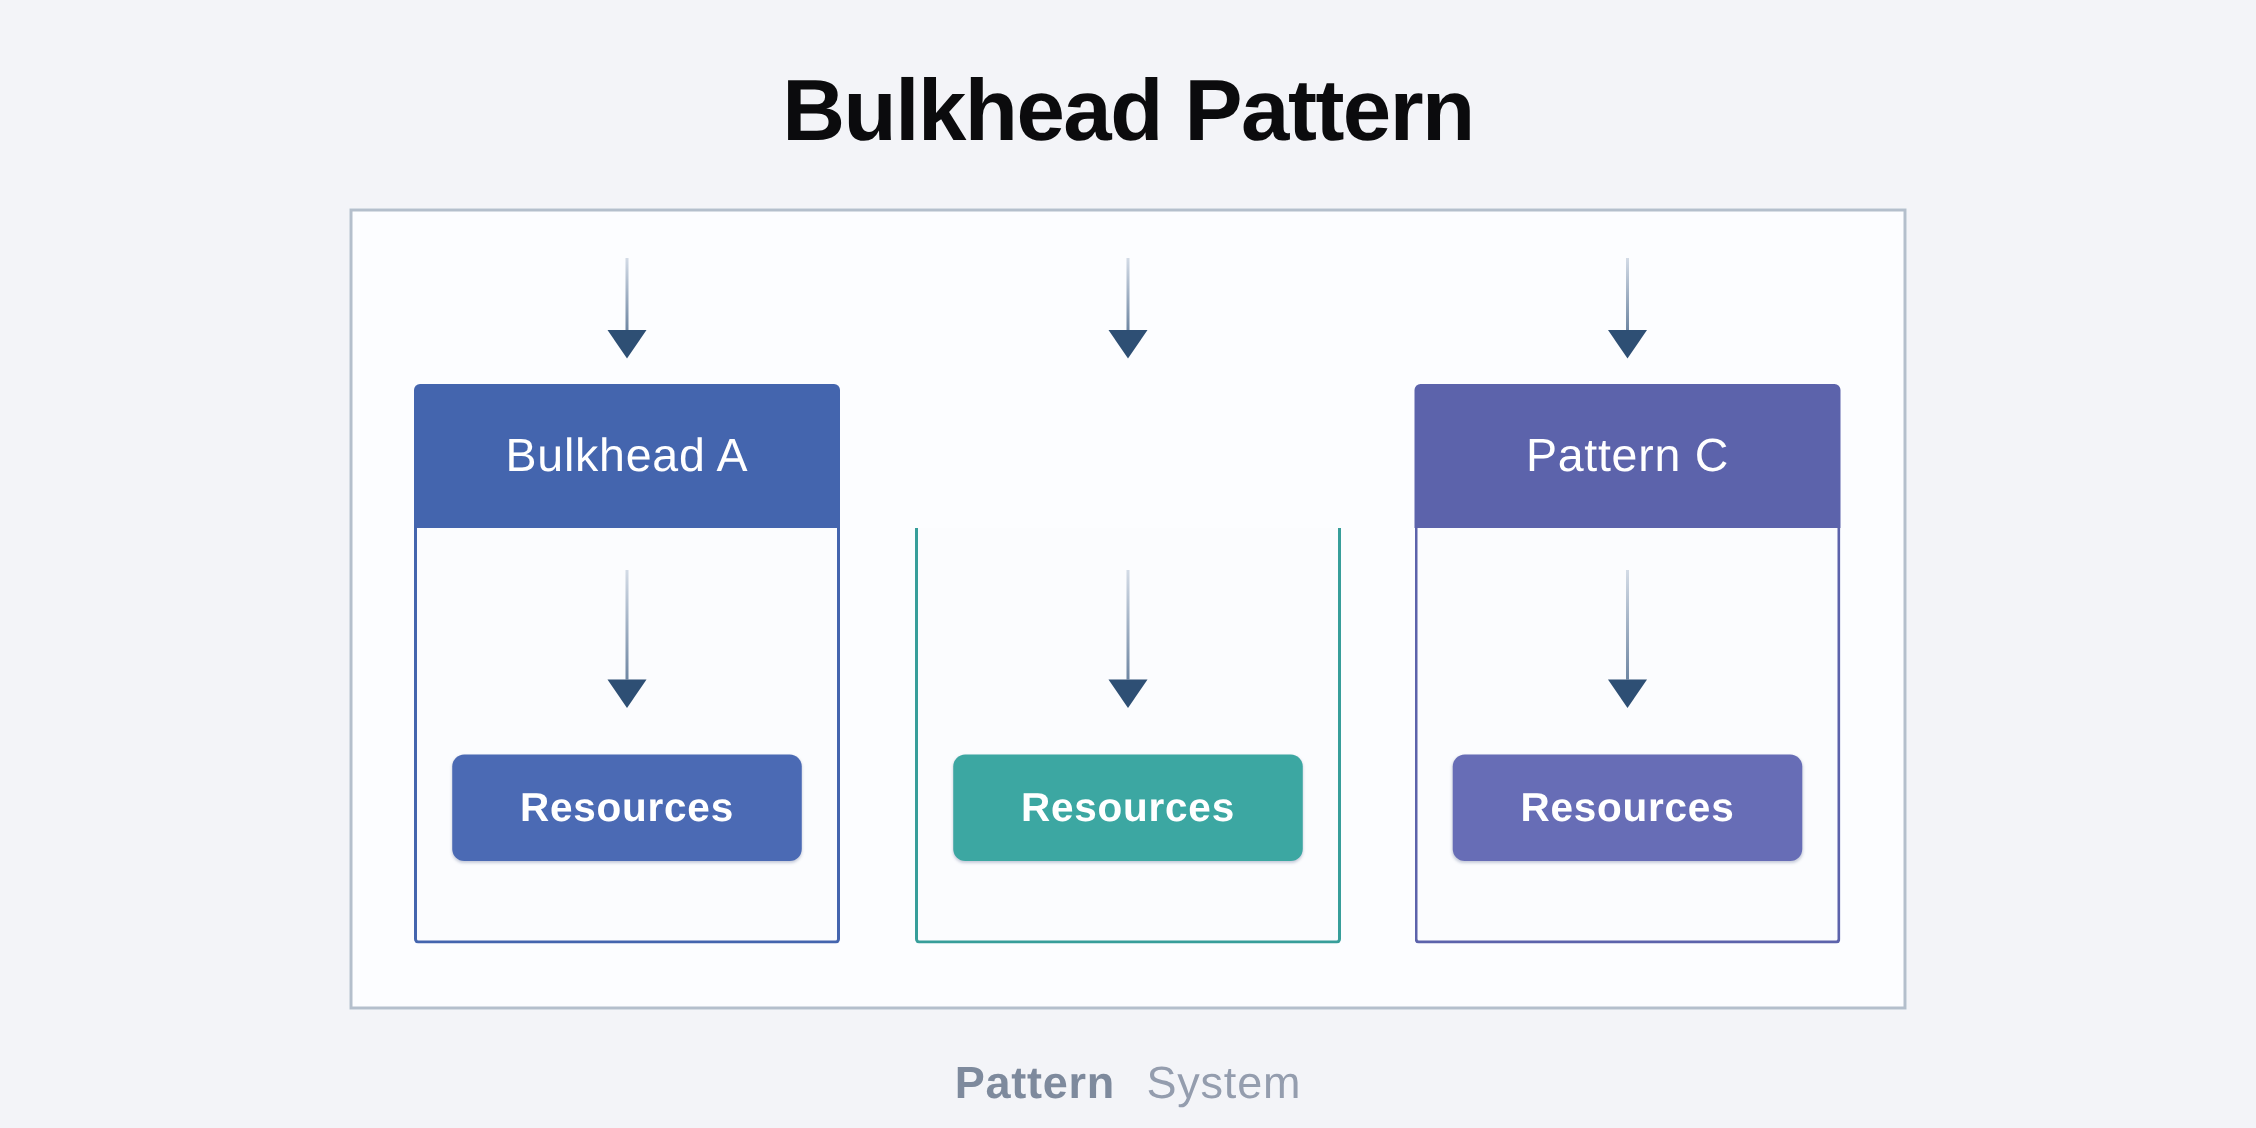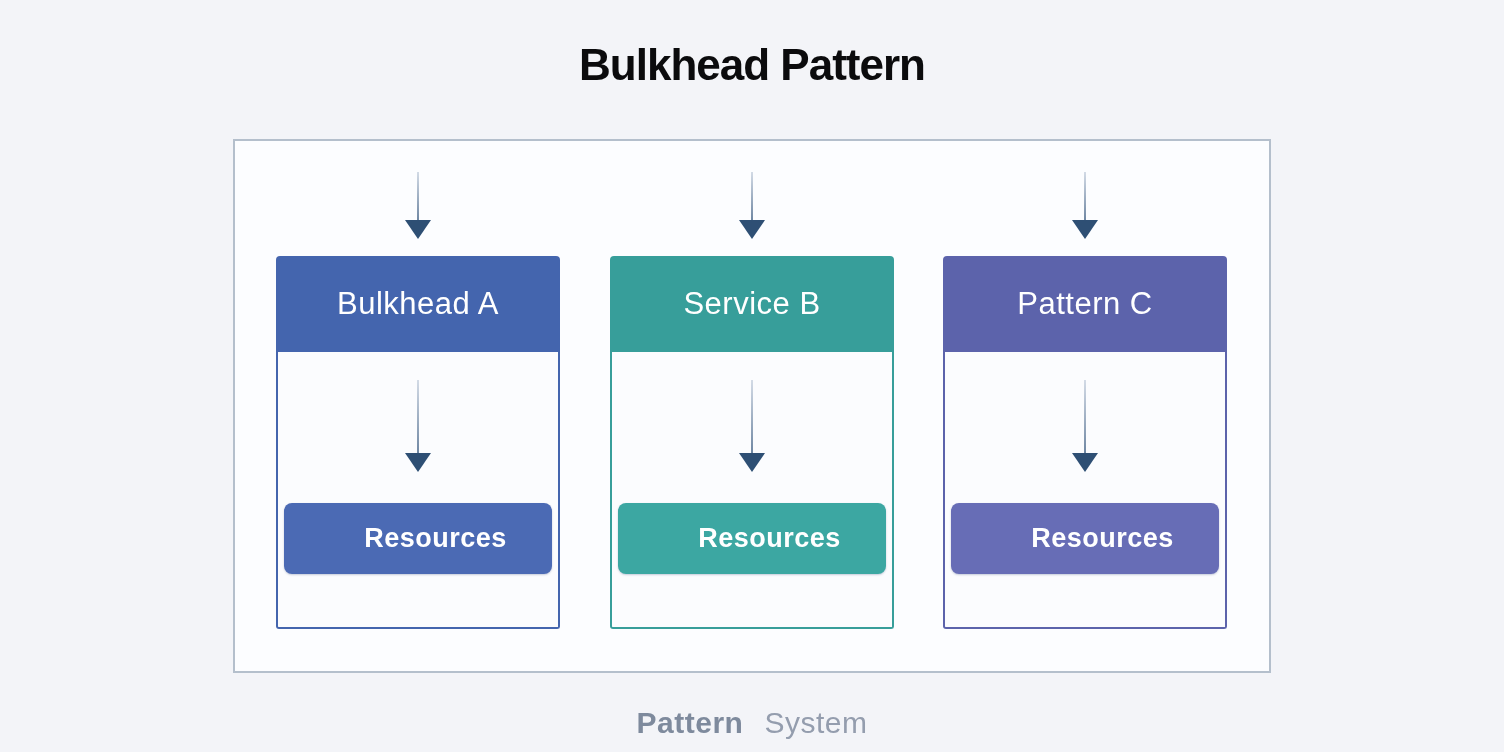--- a/index.html
+++ b/index.html
@@ -6,21 +6,21 @@
   .stage{
     position:relative;
     width:1504px;height:752px;
     background:#f3f4f8;
     font-family:"Liberation Sans", sans-serif;
     overflow:hidden;
   }
   .title{
     position:absolute;top:40px;left:0;width:100%;
     text-align:center;margin:0;
-    font-size:44px;font-weight:bold;letter-spacing:-1px;
+    font-size:58px;font-weight:bold;letter-spacing:-1px;
     color:#0b0b0d;
   }
   .panel{
     position:absolute;left:233px;top:139px;
     width:1038px;height:534px;
     border:2px solid #b4bfcc;
     background:#fcfdff;
     box-sizing:border-box;
   }
   .column{
@@ -43,21 +43,21 @@
     border:2px solid var(--accent);border-top:none;
     border-radius:0 0 3px 3px;
     background:#fbfcfe;
   }
   .resource{
     position:absolute;left:50%;transform:translateX(-50%);
     top:151px;width:233px;height:71px;
     background:var(--res);
     border-radius:8px;
     box-shadow:0 1px 2px rgba(40,60,110,.25);
-    display:flex;align-items:center;justify-content:center;padding-left:35px;
+    display:flex;align-items:center;justify-content:center;
   }
   .resource-label{color:#ffffff;font-size:27px;font-weight:bold;letter-spacing:.5px;}
   .arrow{
     position:absolute;
     display:flex;flex-direction:column;align-items:center;
     width:26px;
   }
   .arrow .line{
     width:2px;
     background:linear-gradient(to bottom,#d3dbe6,#6f87a3);
@@ -113,23 +113,20 @@
         <div class="line"></div>
         <div class="head"></div>
       </div>
       <div class="resource" style="--res: #4b6ab4;">
         <span class="resource-label">Resources</span>
       </div>
     </div>
   </div>
 
   <div class="column col-b" style="--accent: #379e9a;">
-    <div class="svc-header">
-      <span class="svc-label">Service B</span>
-    </div>
     <div class="svc-body">
       <div class="arrow arrow-inner">
         <div class="line"></div>
         <div class="head"></div>
       </div>
       <div class="resource" style="--res: #3ca7a2;">
         <span class="resource-label">Resources</span>
       </div>
     </div>
   </div>

